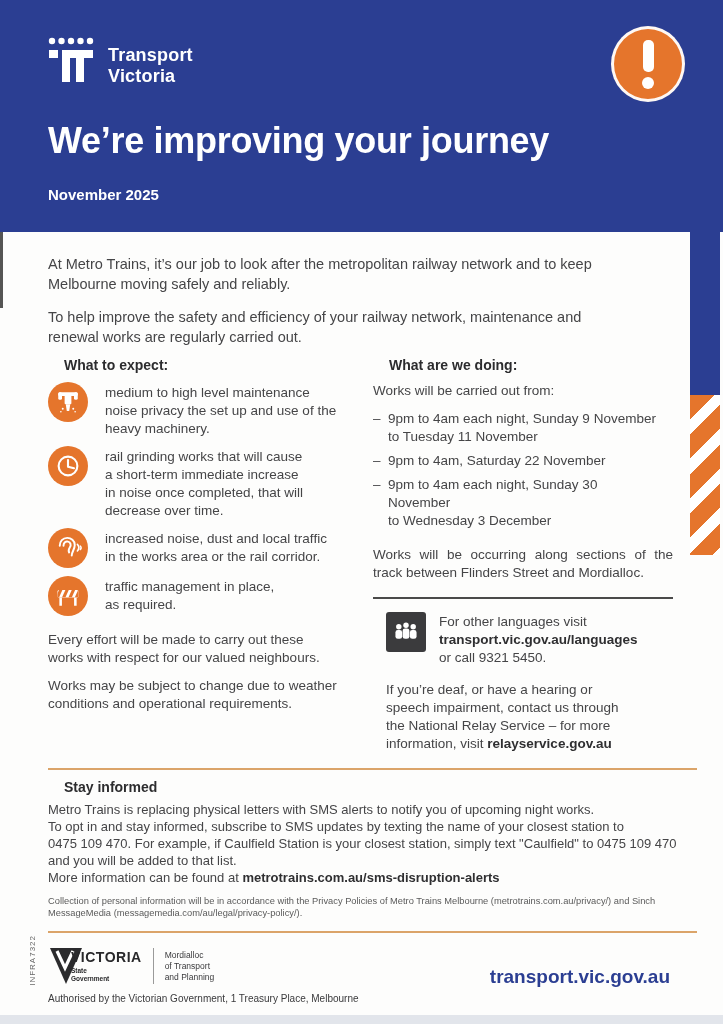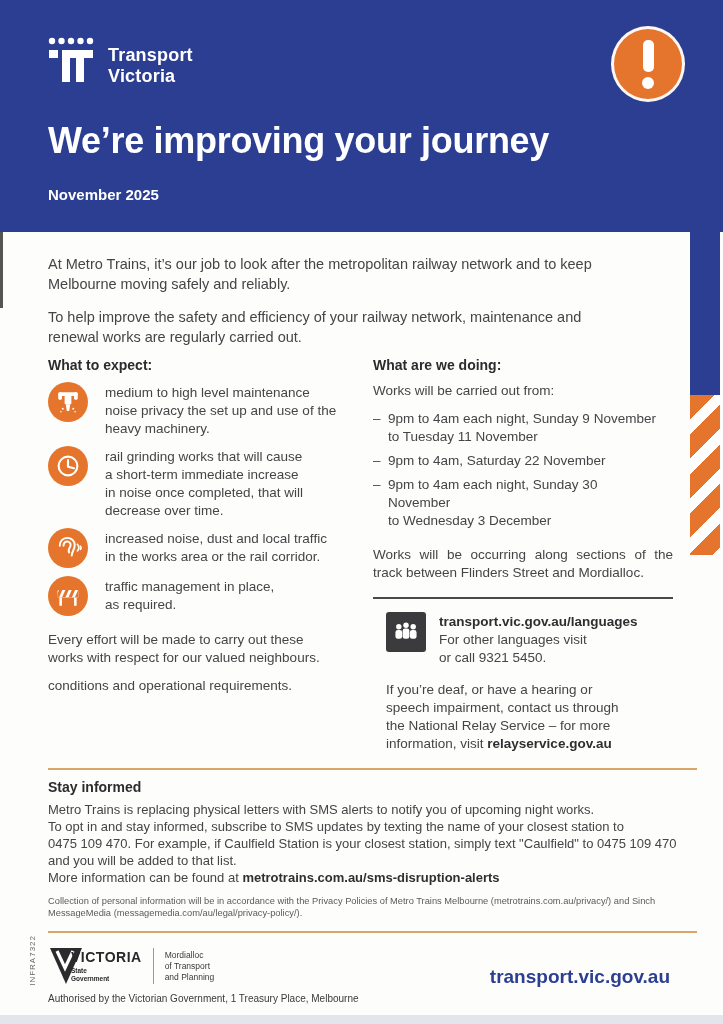--- a/index.html
+++ b/index.html
@@ -39,21 +39,21 @@
   .main { position:absolute; top:232px; left:48px; width:625px; }
   .intro { margin:0; font-size:14.5px; line-height:20px; }
   .intro.first { margin-top:22px; }
   .intro + .intro { margin-top:13px; }
   .ln { display:block; }
   .nw { white-space:nowrap; }
 
   .columns { display:flex; gap:22px; margin-top:9px; }
   .col-left { width:303px; }
   .col-right { width:300px; }
-  h2.sec { margin:0 0 8px 0; font-size:14px; font-weight:700; color:#2c2c2e; }
+  h2.sec { margin:0 0 8px 16px; font-size:14px; font-weight:700; color:#2c2c2e; }
   .col-left, .col-right { font-size:13.5px; line-height:18px; }
 
   .expect-item { display:flex; gap:17px; margin-bottom:8px; }
   .expect-icon { flex:0 0 40px; width:40px; height:40px; border-radius:50%; background:#e5752c;
     display:flex; align-items:center; justify-content:center; }
   .expect-icon svg { width:30px; height:30px; }
   .expect-text { padding-top:2px; }
   .note { margin:15px 0 0 0; }
 
   .wwd-intro { margin:0 0 10px 0; }
@@ -227,20 +227,21 @@
             <span class="ln">traffic management in place,</span>
             <span class="ln">as required.</span>
           </div>
         </div>
 
         <p class="note">
           <span class="ln">Every effort will be made to carry out these</span>
           <span class="ln">works with respect for our valued neighbours.</span>
         </p>
         <p class="note" style="margin-top:10px">
+          <span class="ln">Works may be subject to change due to weather</span>
           <span class="ln">conditions and operational requirements.</span>
         </p>
       </section>
 
       <section class="col-right">
         <h2 class="sec">What are we doing:</h2>
         <p class="wwd-intro">Works will be carried out from:</p>
 
         <div class="sched">
           <span class="dash">–</span>
@@ -271,22 +272,22 @@
                 <circle cx="11" cy="13.5" r="3.4"></circle>
                   <rect x="6.8" y="17.5" width="8.4" height="11" rx="3"></rect>
                 <circle cx="20" cy="11.5" r="3.4"></circle>
                   <rect x="15.8" y="15.5" width="8.4" height="13" rx="3"></rect>
                 <circle cx="29" cy="13.5" r="3.4"></circle>
                   <rect x="24.8" y="17.5" width="8.4" height="11" rx="3"></rect>
               </g>
             </svg>
           </div>
           <div class="lang-text">
+            <span class="ln">For other languages visit</span>
             <span class="ln b">transport.vic.gov.au/languages</span>
-            <span class="ln">For other languages visit</span>
             <span class="ln">or call 9321 5450.</span>
           </div>
         </div>
 
         <p class="relay">
           <span class="ln">If you’re deaf, or have a hearing or</span>
           <span class="ln">speech impairment, contact us through</span>
           <span class="ln">the National Relay Service – for more</span>
           <span class="ln"><span>information, visit</span> <b class="b">relayservice.gov.au</b></span>
         </p>

